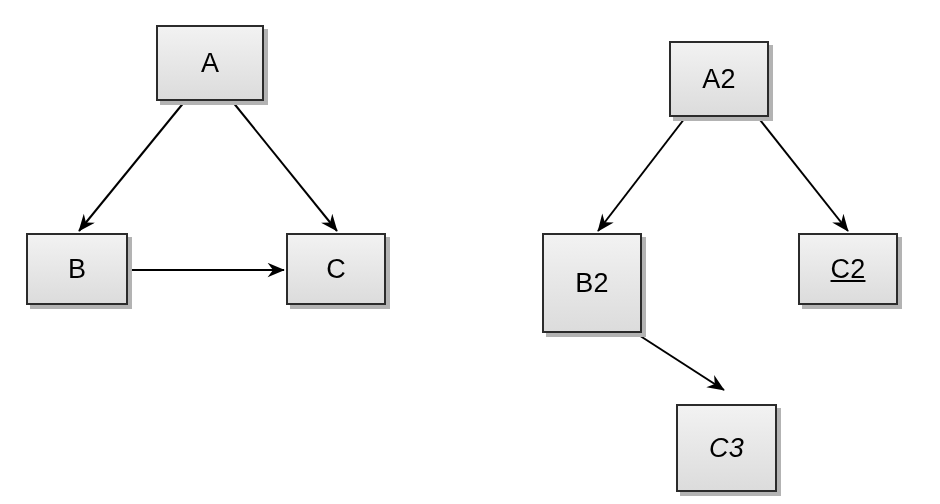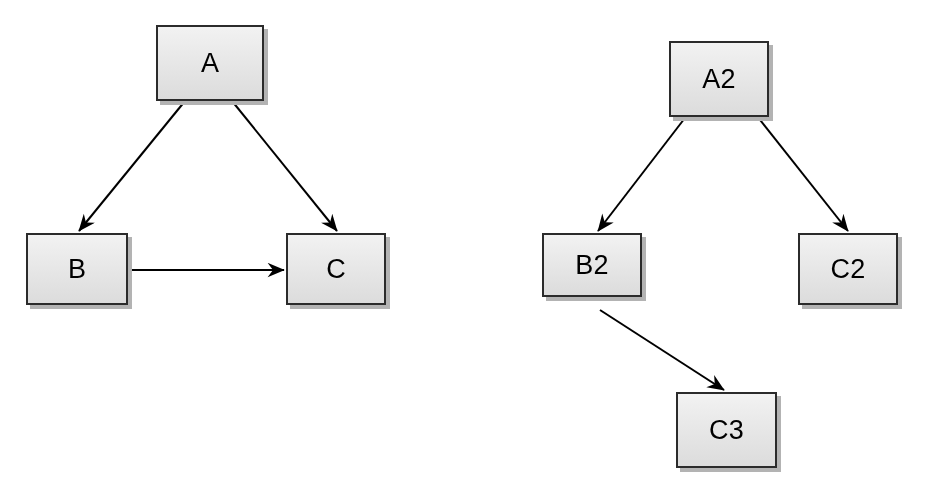--- a/index.html
+++ b/index.html
@@ -76,24 +76,24 @@
       </div>
       <div class="node" style="left: 26px; top: 233px; width: 102px; height: 72px;">
         <span class="node-label">B</span>
       </div>
       <div class="node" style="left: 286px; top: 233px; width: 100px; height: 72px;">
         <span class="node-label">C</span>
       </div>
       <div class="node" style="left: 669px; top: 41px; width: 100px; height: 76px;">
         <span class="node-label">A2</span>
       </div>
-      <div class="node" style="left: 542px; top: 233px; width: 100px; height: 64px;">
+      <div class="node" style="left: 542px; top: 233px; width: 100px; height: 100px;">
         <span class="node-label">B2</span>
       </div>
-      <div class="node" style="left: 798px; top: 233px; width: 100px; height: 72px;">
+      <div class="node" style="left: 798px; top: 233px; width: 100px; height: 72px; text-decoration: underline;">
         <span class="node-label">C2</span>
       </div>
-      <div class="node" style="left: 676px; top: 392px; width: 101px; height: 76px;">
+      <div class="node" style="left: 676px; top: 404px; width: 101px; height: 88px; font-style: italic;">
         <span class="node-label">C3</span>
       </div>
     </div>
 
 </div>
 
 </body></html>

